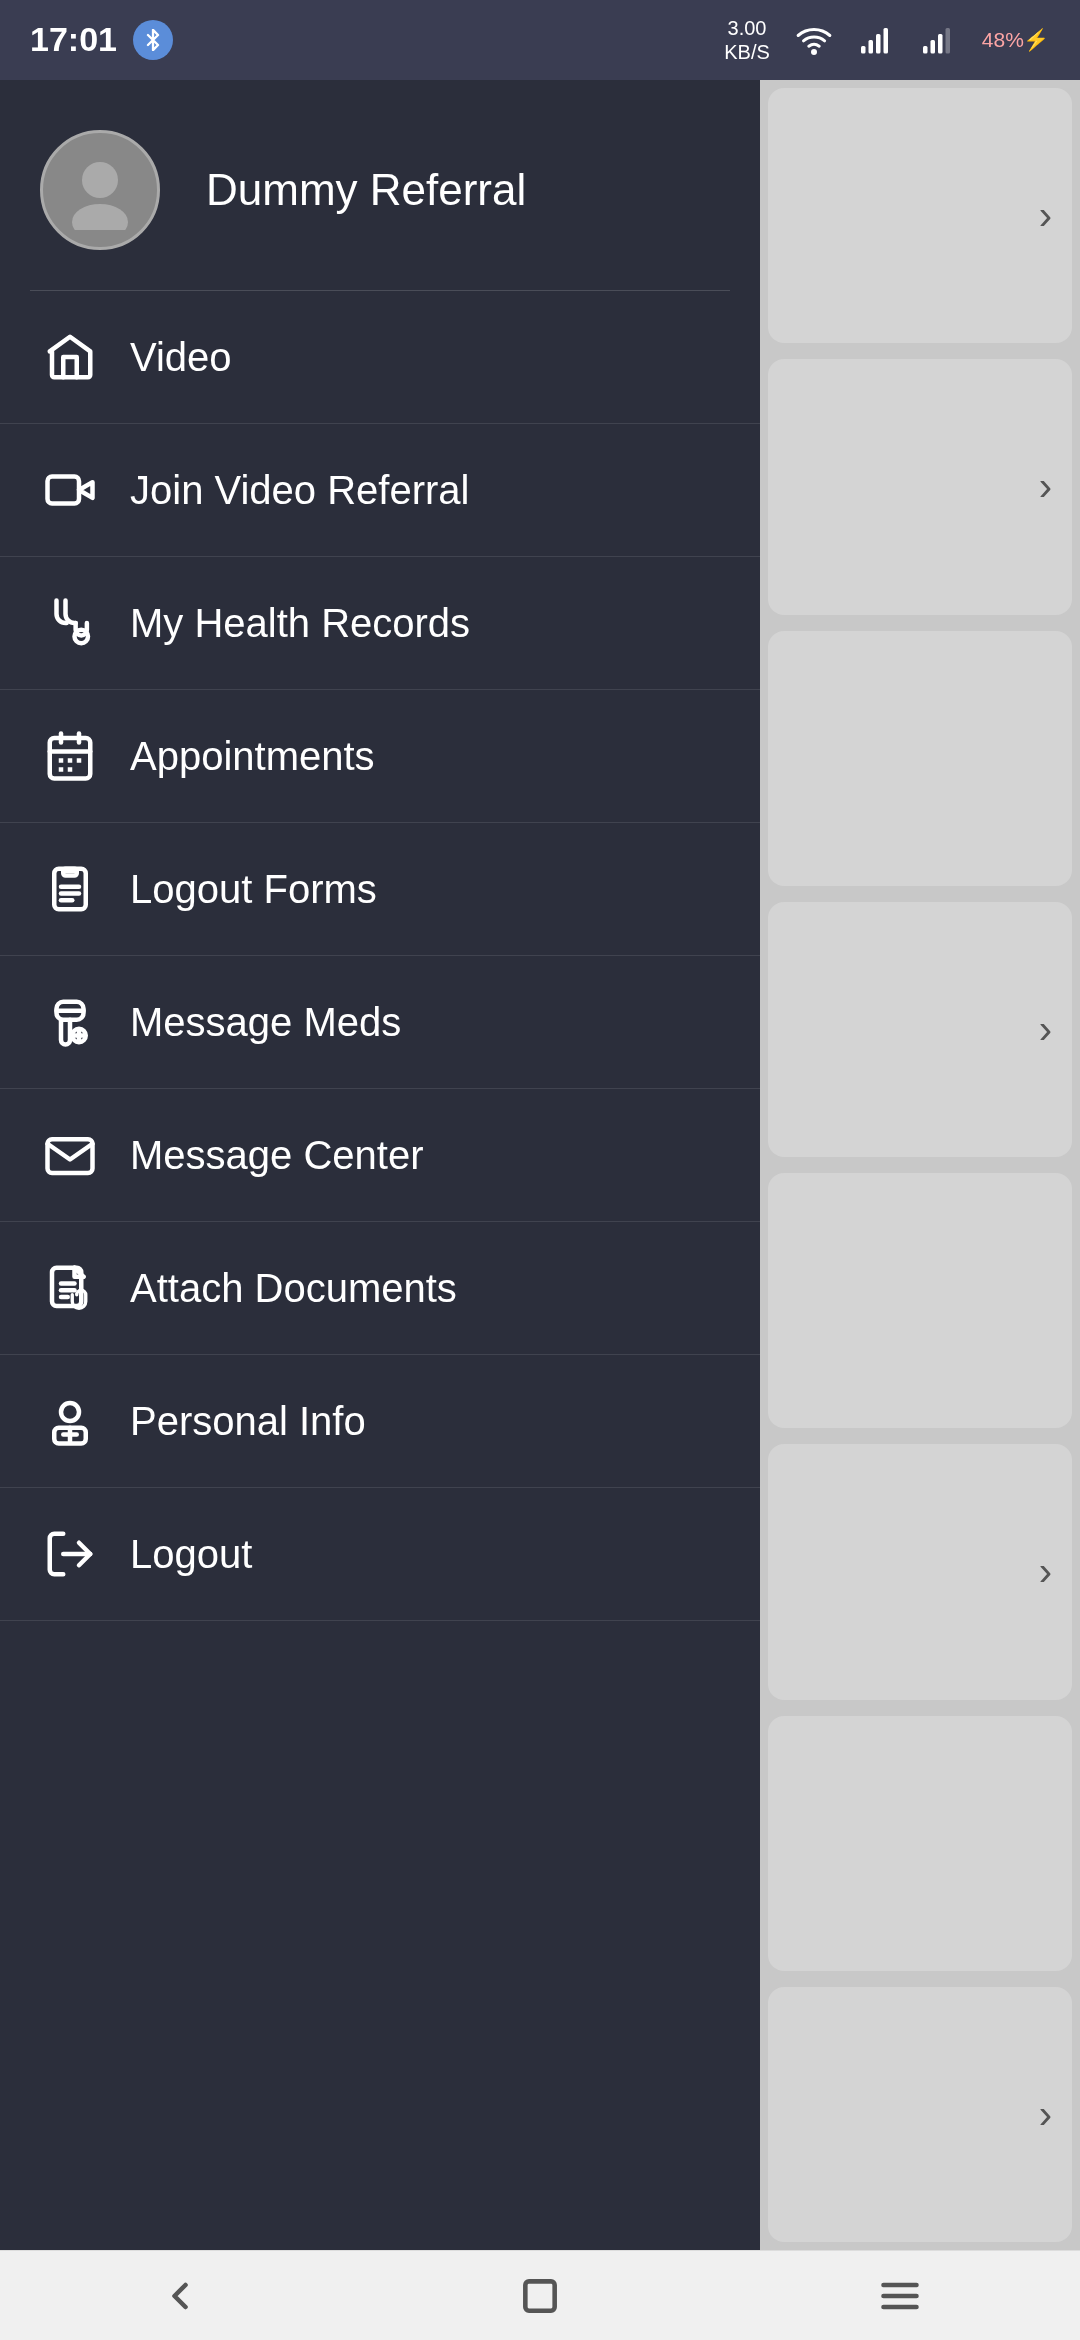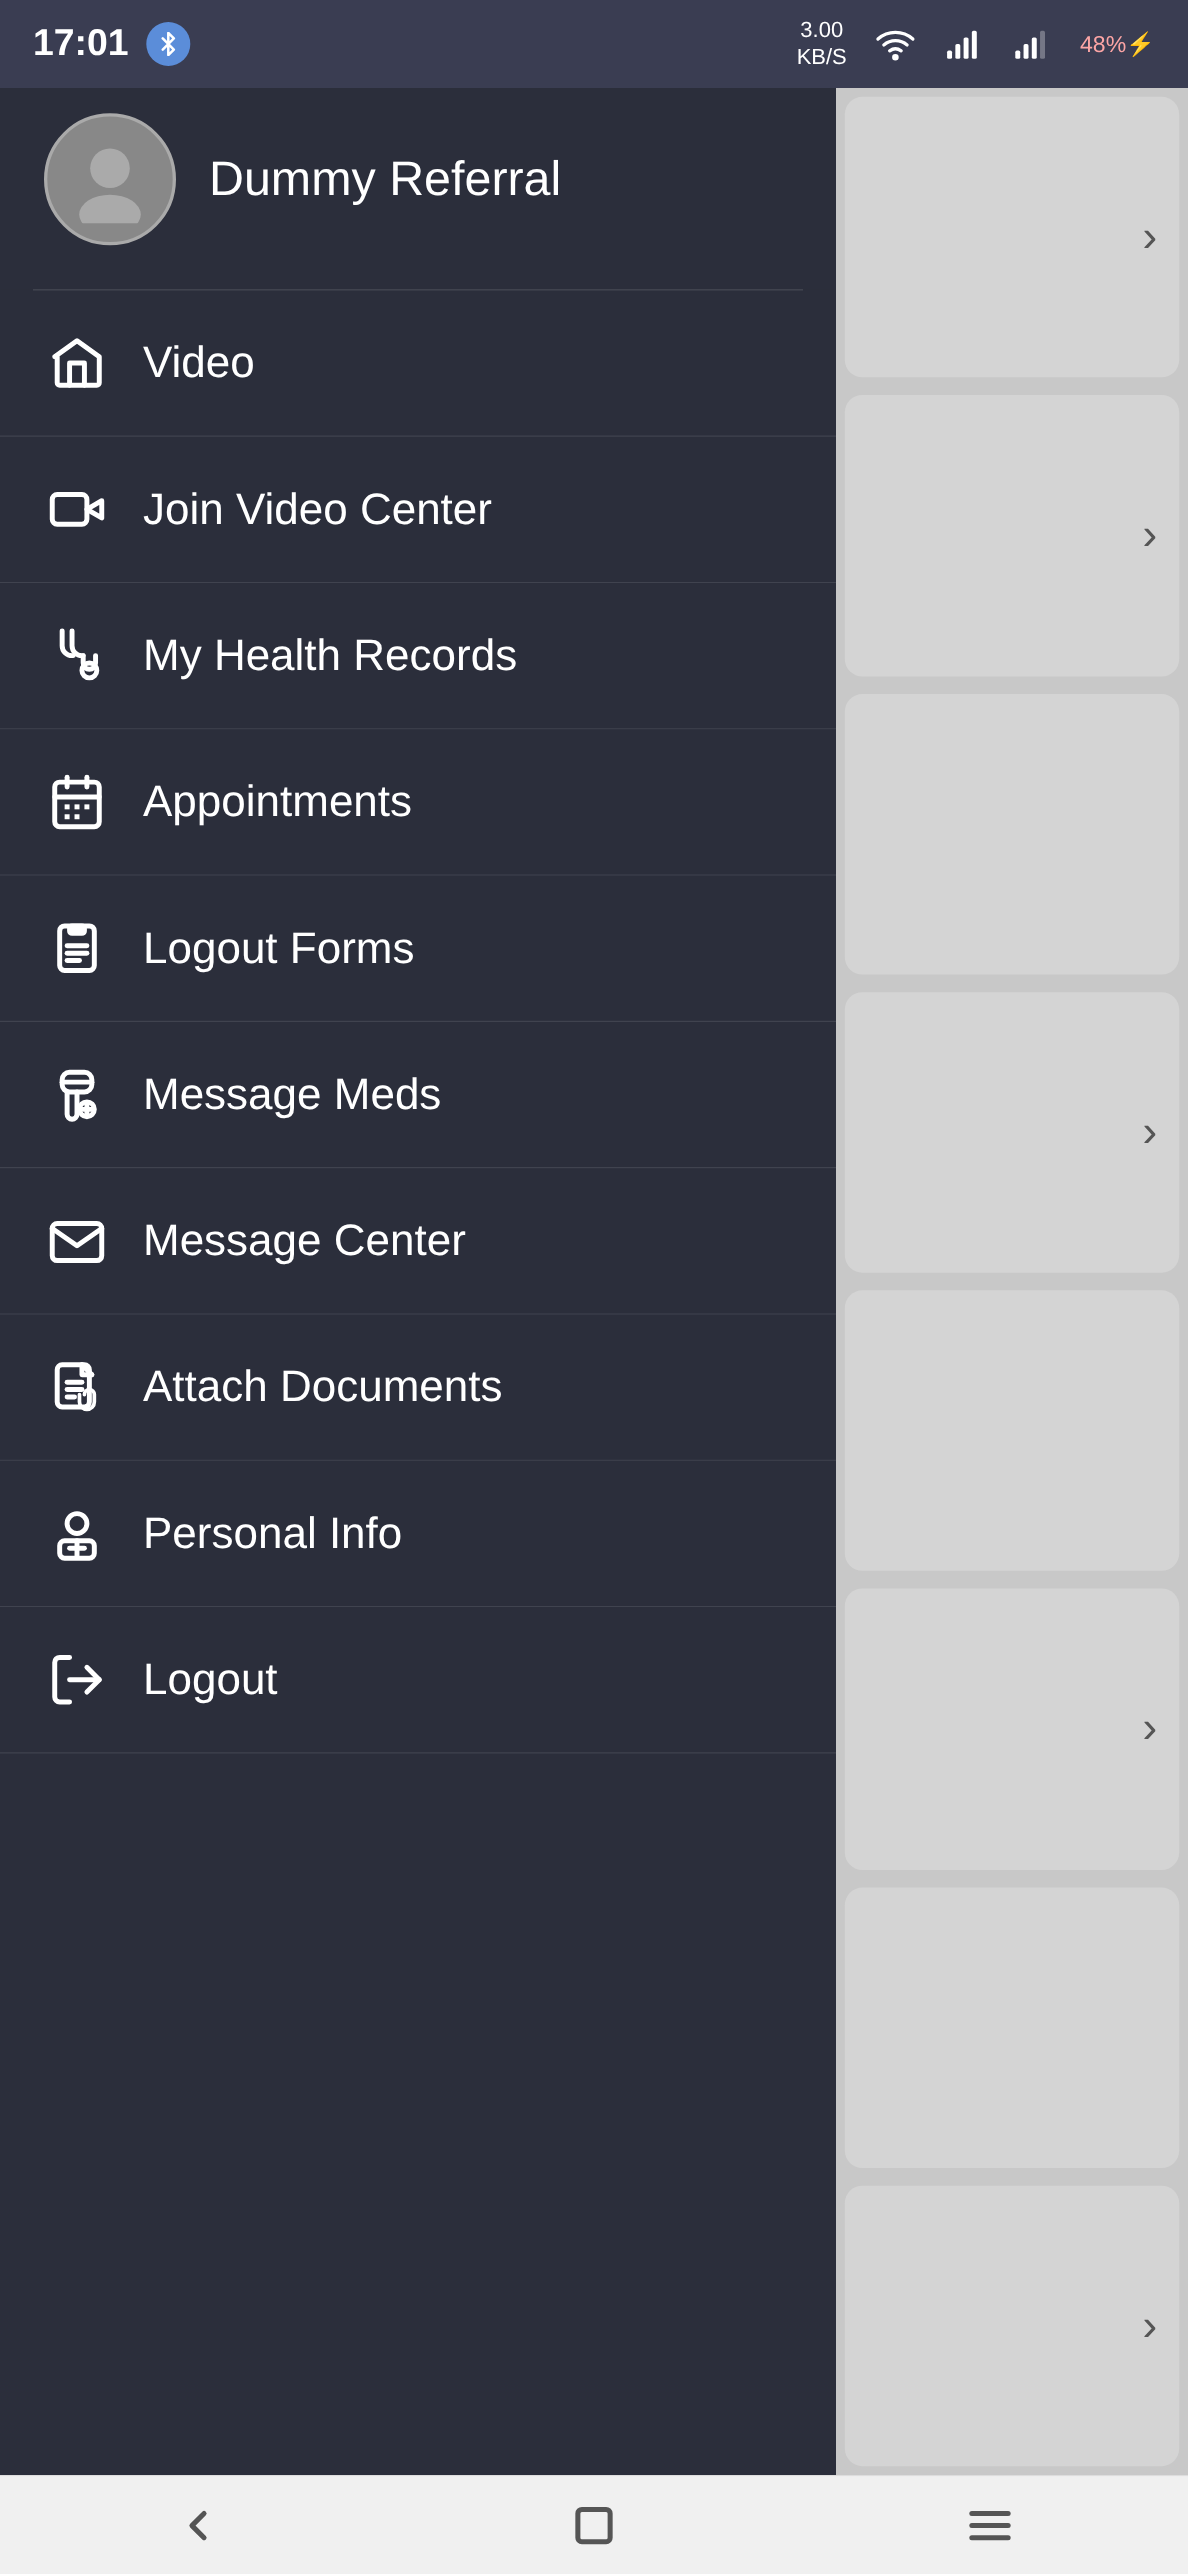--- a/index.html
+++ b/index.html
@@ -77,24 +77,24 @@
       width: 760px;
       background: #2b2e3b;
       height: 100%;
       display: flex;
       flex-direction: column;
       flex-shrink: 0;
     }
 
     
     .profile-section {
-      padding: 23px 40px 40px 40px;
-      display: flex;
-      align-items: center;
-      gap: 30px;
+      padding: 50px 40px 40px 40px;
+      display: flex;
+      align-items: center;
+      gap: 46px;
       background: #2b2e3b;
     }
 
     .avatar-container {
       width: 120px;
       height: 120px;
       border-radius: 50%;
       background: #888;
       border: 3px solid #aaa;
       display: flex;
@@ -290,21 +290,21 @@
         <span class="nav-label">Video</span>
       </div>
 
       <div class="nav-item">
         <div class="nav-icon">
           <svg viewBox="0 0 24 24">
               <rect x="2" y="6" width="14" height="12" rx="2"></rect>
               <path d="M22 8.5l-6 3.5 6 3.5V8.5z"></path>
             </svg>
         </div>
-        <span class="nav-label">Join Video Center</span>
+        <span class="nav-label">Join Video Referral</span>
       </div>
 
       <div class="nav-item">
         <div class="nav-icon">
           <svg viewBox="0 0 24 24">
             <path d="M6 2v6a4 4 0 004 4h.5"></path>
             <path d="M10 2v6a4 4 0 004 4h.5"></path>
             <circle cx="17" cy="18" r="3"></circle>
             <path d="M14.5 12v3a2.5 2.5 0 005 0v-3"></path>
           </svg>

